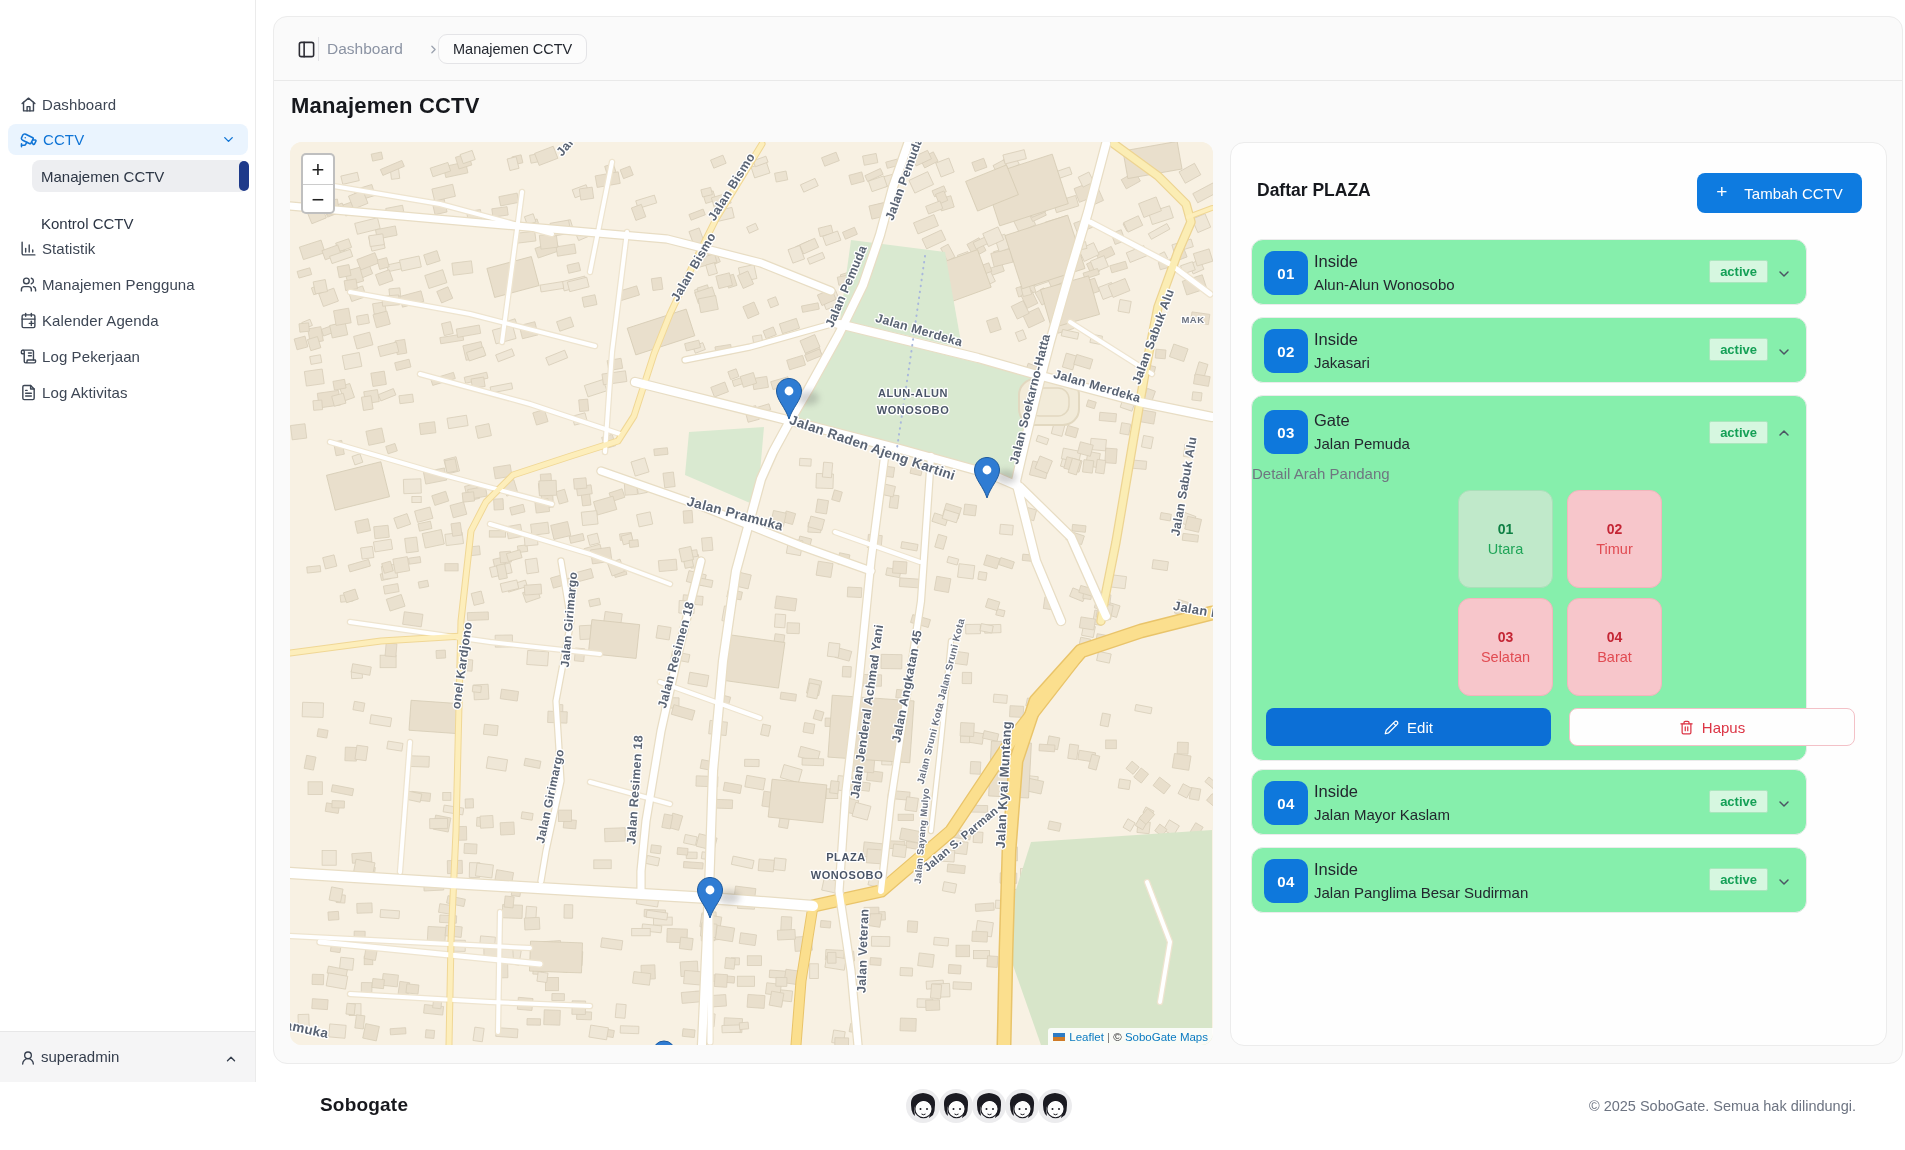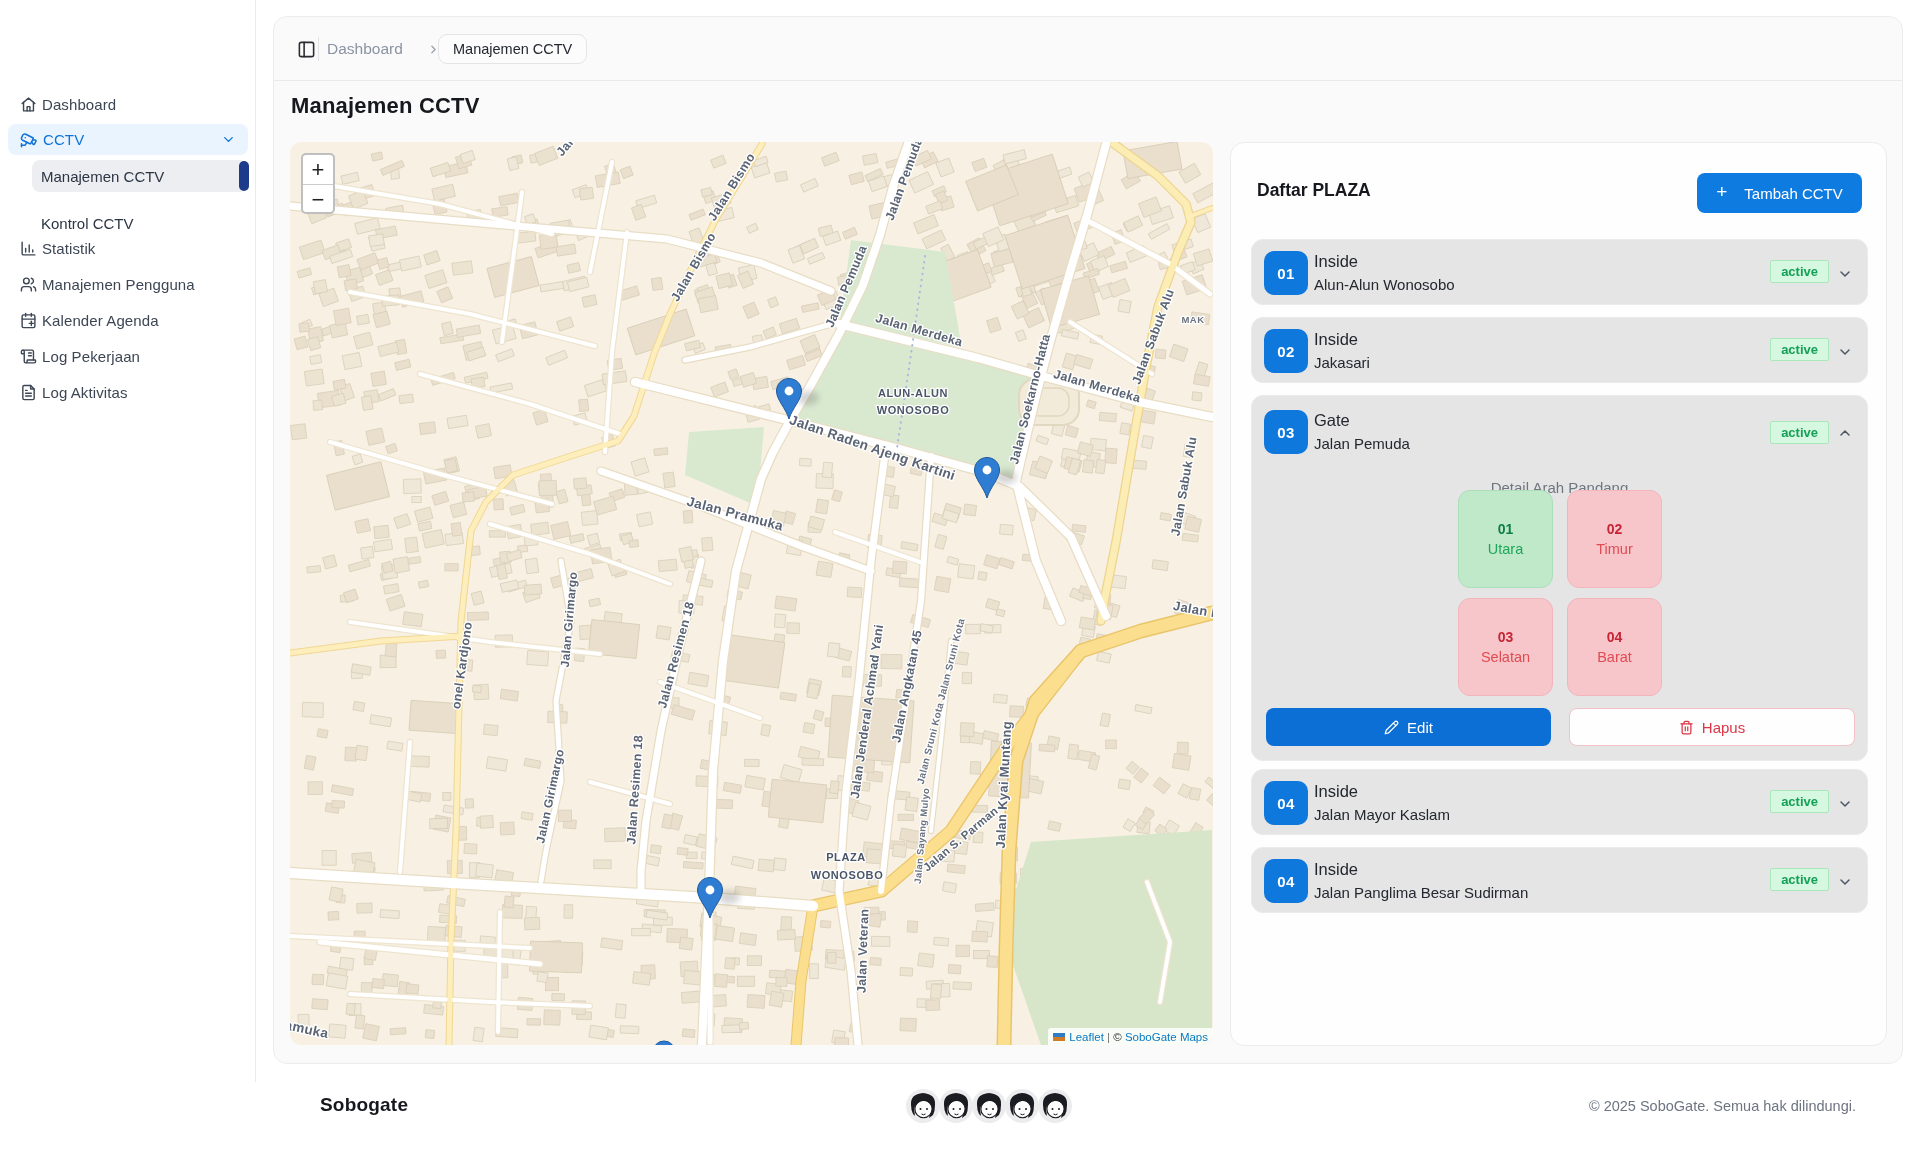--- a/index.html
+++ b/index.html
@@ -27,28 +27,28 @@
 #zoomctl { position:absolute; left:11px; top:11px; width:34px; height:61px; background:#fff; border:2px solid rgba(0,0,0,.25); border-radius:5px; z-index:5;}
 #zoomctl .zb { width:100%; height:29px; display:flex; align-items:center; justify-content:center; font-size:22px; font-weight:700; color:#222; font-family:"Liberation Sans",sans-serif;}
 #zoomctl .zsep { height:1px; background:#ccc; }
 #attrib { position:absolute; right:0; bottom:0; height:17px; background:rgba(255,255,255,.85); z-index:5; font-size:11.5px; color:#333; padding:1px 5px 0 5px; display:flex; align-items:center; border-top-left-radius:3px;}
 #attrib a { color:#0a7ac0; text-decoration:none; }
 
 #panel { position:absolute; left:956px; top:125px; width:657px; height:904px; background:#fefefe; border:1px solid #ececec; border-radius:14px; }
 #paneltitle { position:absolute; left:26px; top:37px; font-size:17.5px; font-weight:700; color:#16181d; }
 #addbtn { position:absolute; right:24px; top:30px; width:165px; height:40px; background:#0e7be0; border-radius:8px; color:#fff; display:flex; align-items:center; justify-content:center; font-size:15px; }
 #addbtn .plus { font-size:19px; font-weight:400; margin-right:17px; margin-top:-2px;}
-.citem { position:absolute; left:20px; width:617px; background:#e5e5e5; border:1px solid #ebebeb; border-radius:12px; }
+.citem { position:absolute; left:20px; width:556px; background:#86efac; border:1px solid #ebebeb; border-radius:12px; }
 .cnum { position:absolute; left:12px; top:11px; width:44px; height:44px; background:#0e78dc; border-radius:10px; color:#fff; font-size:15px; font-weight:700; display:flex; align-items:center; justify-content:center; letter-spacing:.3px;}
 .ctitle { position:absolute; left:62px; top:12px; font-size:16.5px; color:#23272e; }
 .csub { position:absolute; left:62px; top:36px; font-size:15px; color:#23272e; }
 .cbadge { position:absolute; right:38px; top:20px; height:23px; padding:0 10px; background:#d6f7e0; border:1px solid #a9e7bd; border-radius:2px; font-size:13px; font-weight:700; color:#14a056; display:flex; align-items:center; }
 .cchev { position:absolute; right:14px; top:26px; }
 
-#detailtitle { position:absolute; left:0; right:0; top:83px; text-align:center; font-size:15px; color:#6f7680; }
+#detailtitle { position:absolute; left:0; right:0; top:69px; font-size:15px; color:#6f7680; }
 .dgrid { position:absolute; left:206px; top:94px; width:204px; height:206px; }
 .dcell { position:absolute; width:95px; height:98px; border-radius:12px; text-align:center; }
 .dcell .dn { display:block; margin-top:30px; font-size:14px; font-weight:700; }
 .dcell .dl { display:block; margin-top:4px; font-size:14.5px; }
 .dgreen { background:#c0e9ca; border:1px solid #aadfb9;}
 .dgreen .dn { color:#0e8044; }
 .dgreen .dl { color:#1fa558; }
 .dred { background:#f7c6cb; border:1px solid #f2b5bc;}
 .dred .dn { color:#c42635; }
 .dred .dl { color:#e14b52; }
@@ -133,20 +133,30 @@
     </div>
     <div class="mitem" style="top:376px;">
       <svg width="17" height="17" viewBox="0 0 24 24" fill="none" stroke="#3d4654" stroke-width="2" stroke-linecap="round" stroke-linejoin="round">
           <path d="M15 2H6a2 2 0 0 0-2 2v16a2 2 0 0 0 2 2h12a2 2 0 0 0 2-2V7z"></path>
           <path d="M15 2v5h5"></path>
           <path d="M10 9H8"></path>
           <path d="M16 13H8"></path>
           <path d="M16 17H8"></path>
         </svg>
       <span>Log Aktivitas</span>
+    </div>
+    <div id="userbar">
+      <svg style="position:absolute;left:20px;top:18px;" width="16" height="16" viewBox="0 0 24 24" fill="none" stroke="#343d4c" stroke-width="2" stroke-linecap="round" stroke-linejoin="round">
+          <circle cx="12" cy="8" r="5"></circle>
+          <path d="M20 21a8 8 0 0 0-16 0"></path>
+        </svg>
+      <span style="position:absolute;left:41px;top:16px;font-size:15px;color:#343d4c;">superadmin</span>
+      <svg style="position:absolute;right:17px;top:20px;" width="14" height="14" viewBox="0 0 24 24" fill="none" stroke="#343d4c" stroke-width="2.4" stroke-linecap="round" stroke-linejoin="round">
+          <path d="m6 15 6-6 6 6"></path>
+        </svg>
     </div>
   </div>
 
   <div id="card">
     <div id="crumb">
       <svg style="position:absolute;left:23px;top:23px;" width="19" height="19" viewBox="0 0 24 24" fill="none" stroke="#2b2b33" stroke-width="2" stroke-linecap="round" stroke-linejoin="round">
           <rect x="3" y="3" width="18" height="18" rx="2.5"></rect>
           <path d="M9 3v18"></path>
         </svg>
       <div style="position:absolute;left:44px;top:20px;width:1px;height:24px;background:#e3e3e6;"></div>

